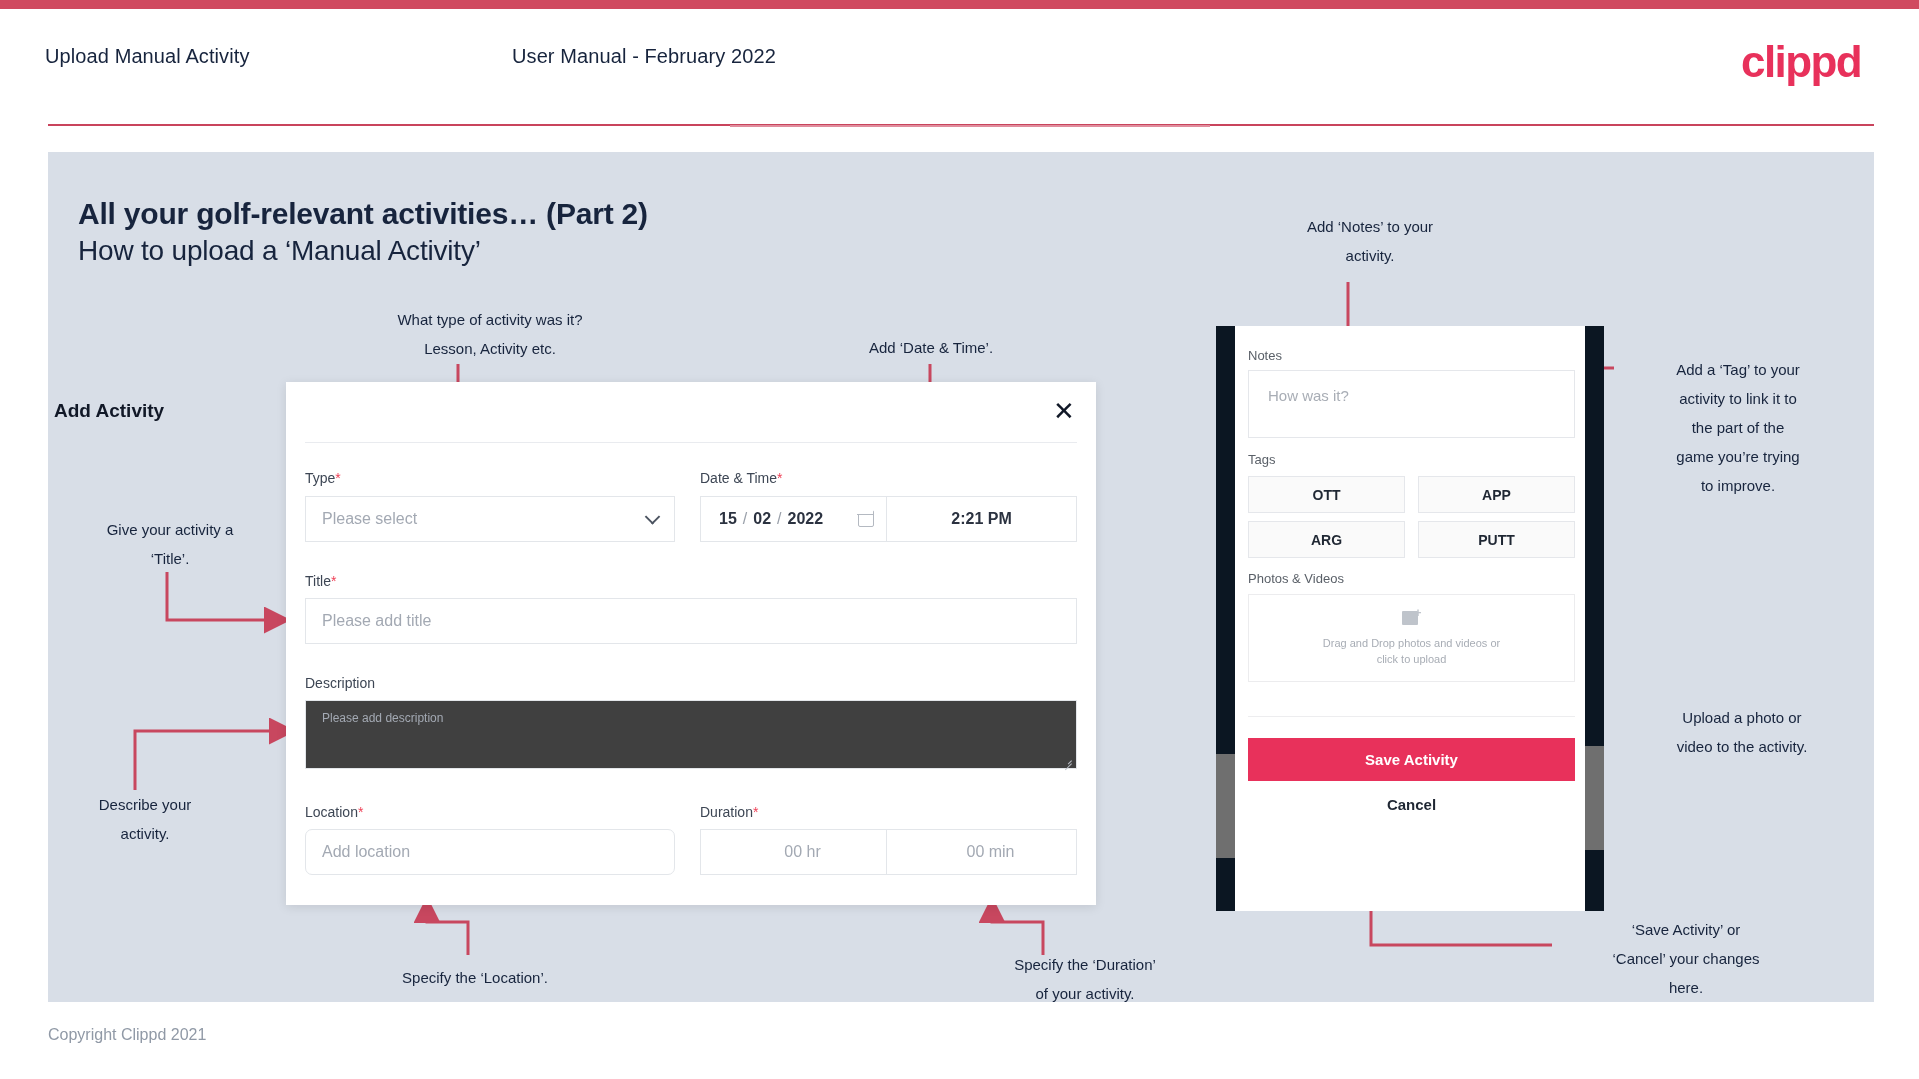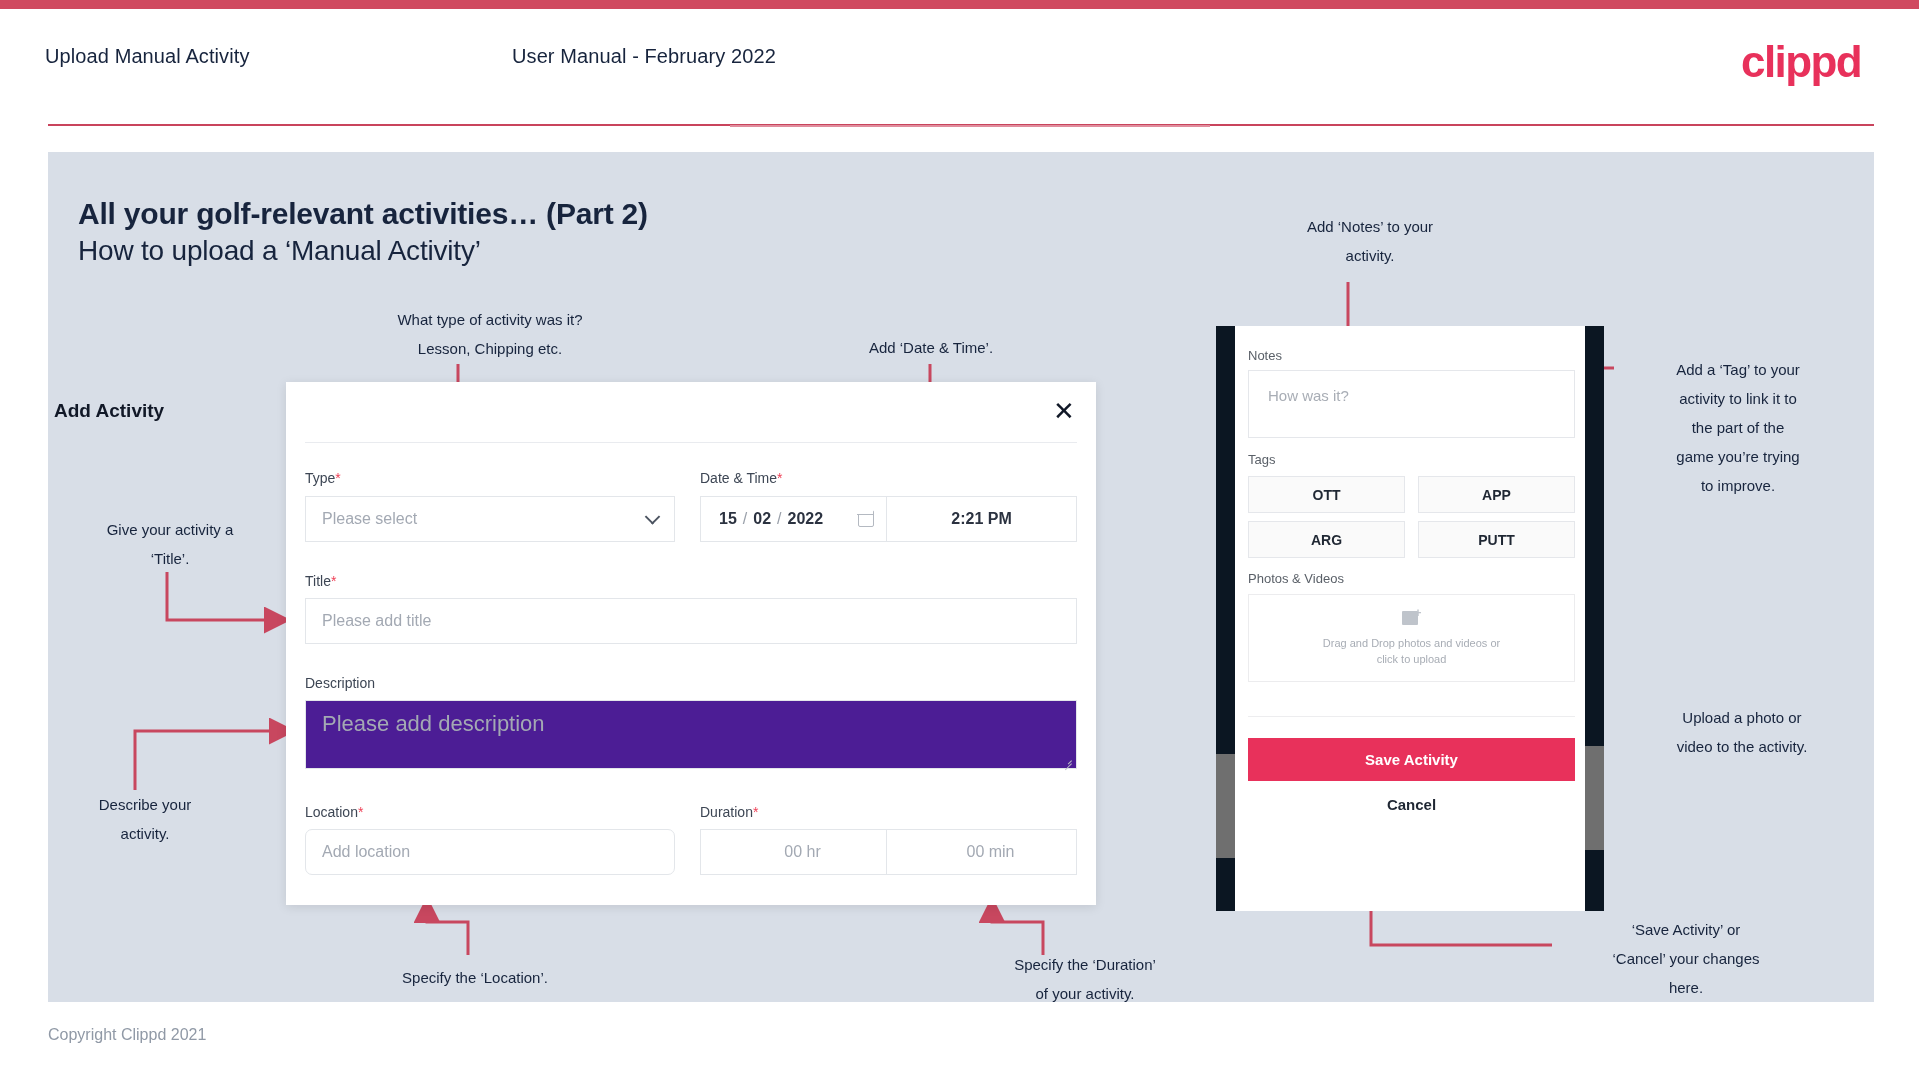--- a/index.html
+++ b/index.html
@@ -122,22 +122,22 @@
   }
   .timebox {
     position: absolute; left: 830px; top: 466px; width: 173px; height: 44px;
     border: 1px solid #e3e6ea;
     display: flex; align-items: center; justify-content: center;
     font-size: 16px; color: #2b3240; font-weight: 600;
   }
 
   .textareabox {
     position: absolute; left: 305px; top: 666px; width: 772px; height: 62px;
-    border: 1px solid #e3e6ea; background: #4c1d95;
-    font-size: 22px; color: #a3a9b3;
+    border: 1px solid #e3e6ea; background: #404040;
+    font-size: 12px; color: #a3a9b3;
     padding: 10px 0 0 16px;
   }
   .resize-grip {
     position: absolute; right: 4px; bottom: 3px; width: 9px; height: 9px;
   }
   .resize-grip:before, .resize-grip:after {
     content:""; position:absolute; right:0; background:#b9bec6; height:1px;
   }
   .resize-grip:before { width:9px; bottom:1px; transform: rotate(-45deg); transform-origin: right bottom;}
   .resize-grip:after { width:5px; bottom:1px; right:0; transform: rotate(-45deg); transform-origin: right bottom; top:4px;}
@@ -223,21 +223,21 @@
       <path d="M1614,368 L1503,368 L1503,483"></path>
 
       <path d="M1578,735 L1527,735 L1527,670"></path>
 
       <path d="M1552,945 L1371,945 L1371,850"></path>
     </g>
   </svg>
 
   <div class="ann" style="left:340px; top:305px; width:300px;">
     <span style="white-space:pre-line;">What type of activity was it?
-Lesson, Chipping etc.</span>
+Lesson, Activity etc.</span>
   </div>
   <div class="ann" style="left:806px; top:333px; width:250px;">
     <span style="white-space:pre-line;">Add ‘Date &amp; Time’.</span>
   </div>
   <div class="ann" style="left:50px; top:515px; width:240px;">
     <span style="white-space:pre-line;">Give your activity a
 ‘Title’.</span>
   </div>
   <div class="ann" style="left:45px; top:790px; width:200px;">
     <span style="white-space:pre-line;">Describe your

